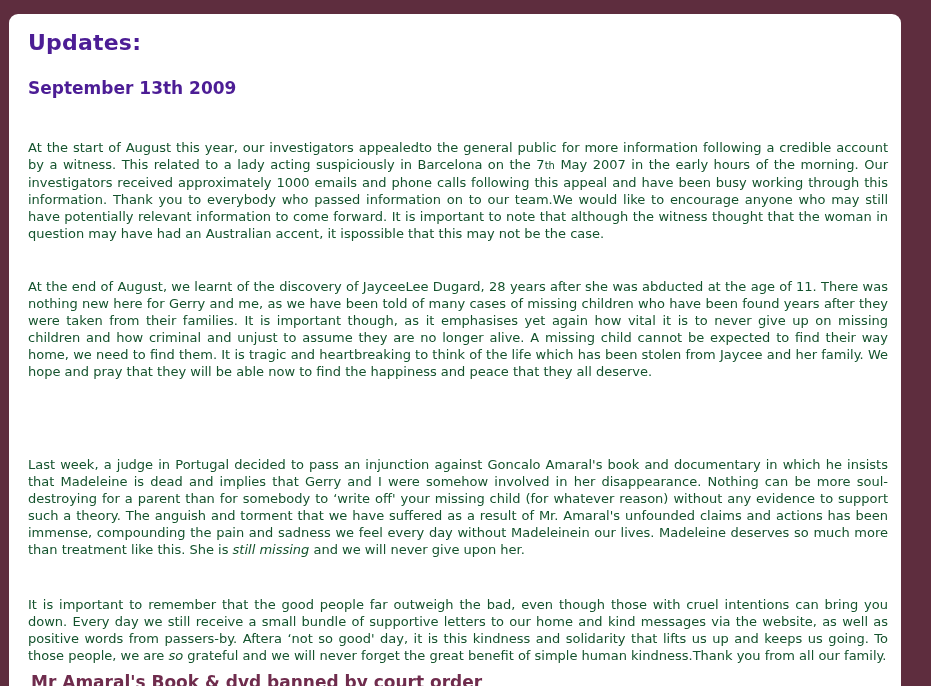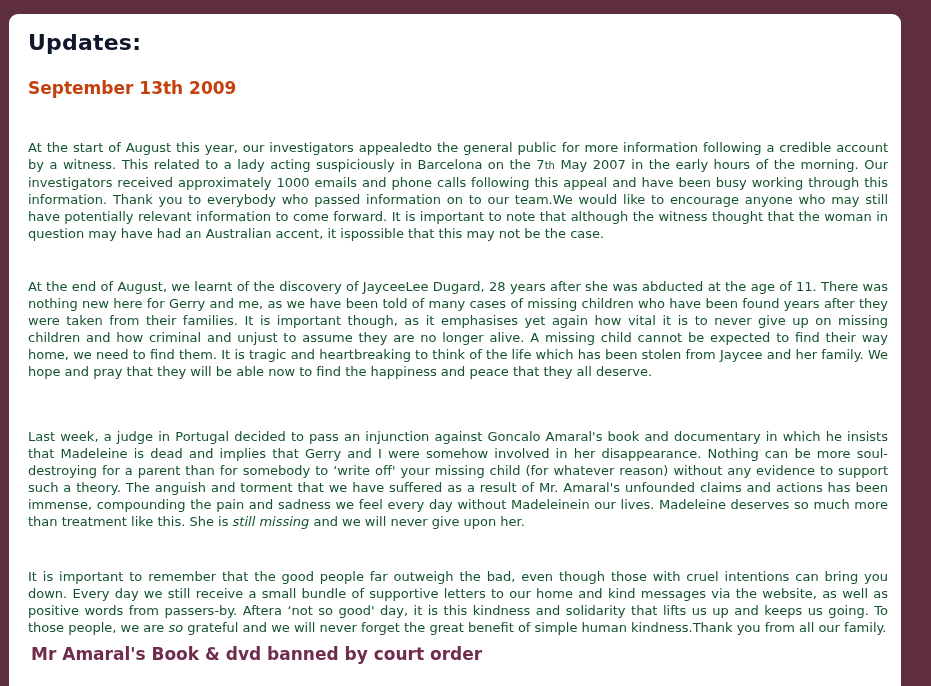--- a/index.html
+++ b/index.html
@@ -21,40 +21,40 @@
     border-radius: 9px 9px 0 0;
     padding: 16px 13px 0 10px;
     box-sizing: border-box;
   }
   .page-title {
     margin: 0 0 22px 0;
     padding-left: 9px;
     font-size: 22px;
     line-height: 26px;
     font-weight: bold;
-    color: #0f172a;
+    color: #4c1d95;
     letter-spacing: 0.2px;
   }
   .date-heading {
     margin: 0 0 40px 0;
     padding-left: 9px;
     font-size: 17px;
     line-height: 21px;
     font-weight: bold;
-    color: #c2410c;
+    color: #4c1d95;
   }
   .body-para {
     margin: 0 0 36px 0;
     padding-left: 9px;
     font-size: 13px;
     line-height: 17px;
     color: #14532d;
     text-align: justify;
   }
-  .body-para.gap-lg { margin-bottom: 48px; }
+  .body-para.gap-lg { margin-bottom: 76px; }
   .body-para.gap-md { margin-bottom: 38px; }
   .body-para.gap-sm { margin-bottom: 8px; }
   .seg-small { font-size: 10px; }
   .seg-italic { font-style: italic; margin-top: 20px; }
   .sub-heading {
     margin: 3px;
     padding-left: 9px;
     font-size: 17px;
     line-height: 21px;
     font-weight: bold;

